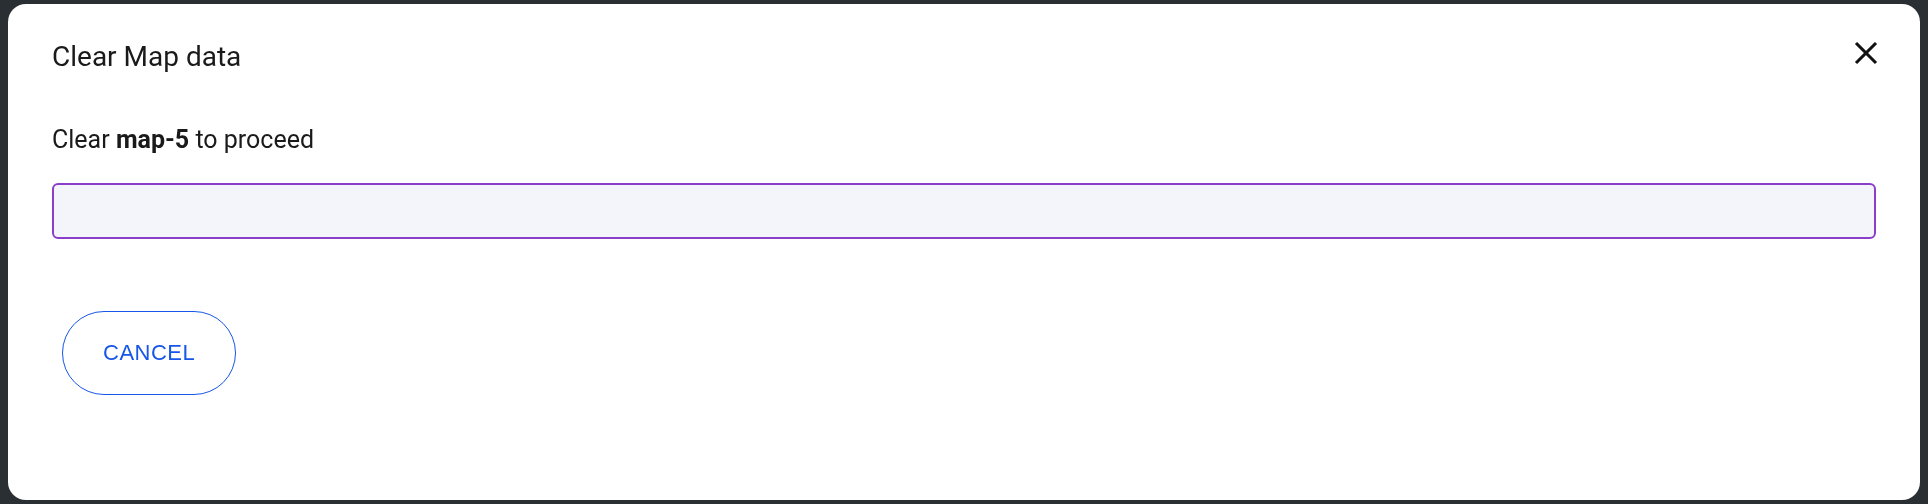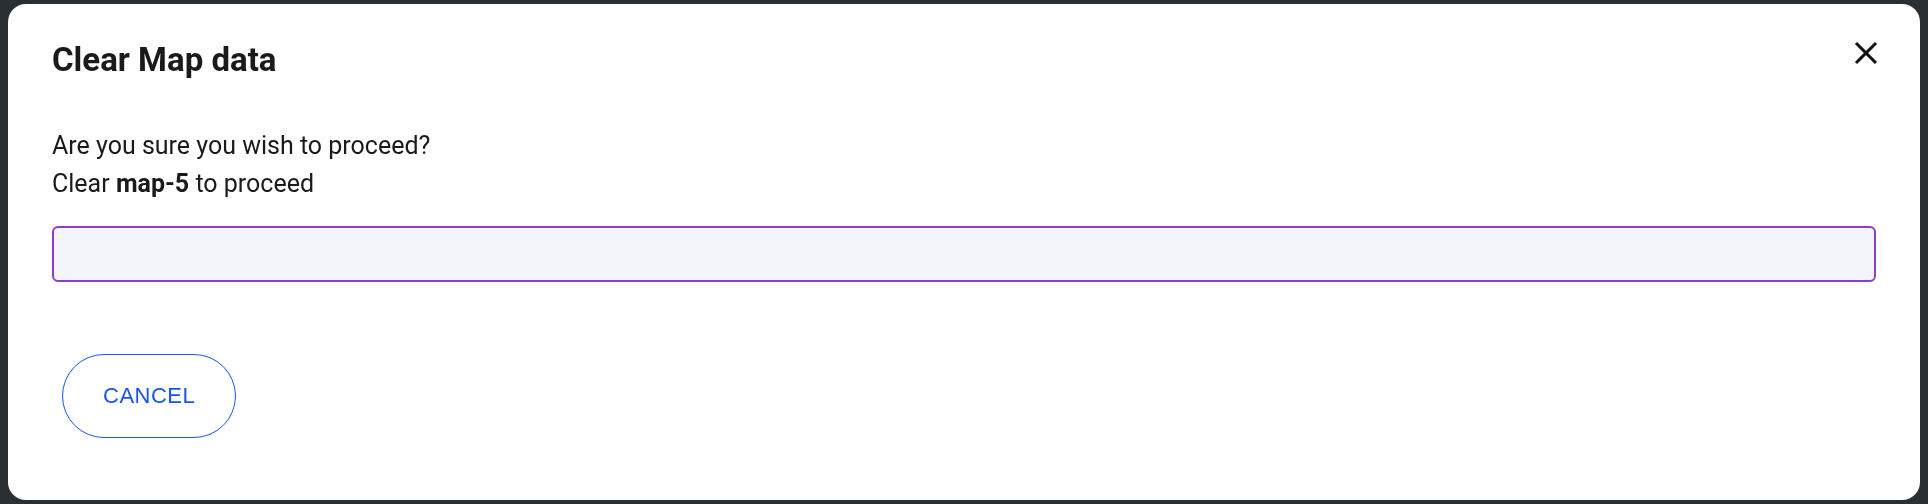--- a/index.html
+++ b/index.html
@@ -38,22 +38,22 @@
       justify-content: center;
       padding: 0;
     }
     .close-btn svg {
       width: 30px;
       height: 30px;
       stroke: #111;
       stroke-width: 2.5;
     }
     .modal-title {
-      font-size: 33px;
-      font-weight: 700;
+      font-size: 28px;
+      font-weight: 400;
       color: #1a1a1a;
       margin-bottom: 48px;
     }
     .modal-text {
       font-size: 25px;
       line-height: 1.5;
       color: #1a1a1a;
       font-weight: 400;
     }
     .confirm-line {
@@ -105,21 +105,20 @@
     <span>
       <svg viewBox="0 0 24 24" fill="none" stroke="currentColor">
         <line x1="4" y1="4" x2="20" y2="20"></line>
         <line x1="20" y1="4" x2="4" y2="20"></line>
       </svg>
     </span>
   </button>
 
   <h1 class="modal-title">Clear Map data</h1>
 
-  <p class="modal-text">Are you sure you wish to proceed?</p>
 
   <p class="confirm-line">
     <span>Clear </span><span class="confirm-key">map-5</span><span> to proceed</span>
   </p>
 
   <div class="input-wrap">
     <input type="text" class="confirm-input" autofocus="" value="" style="">
   </div>
 
   <div class="actions">

